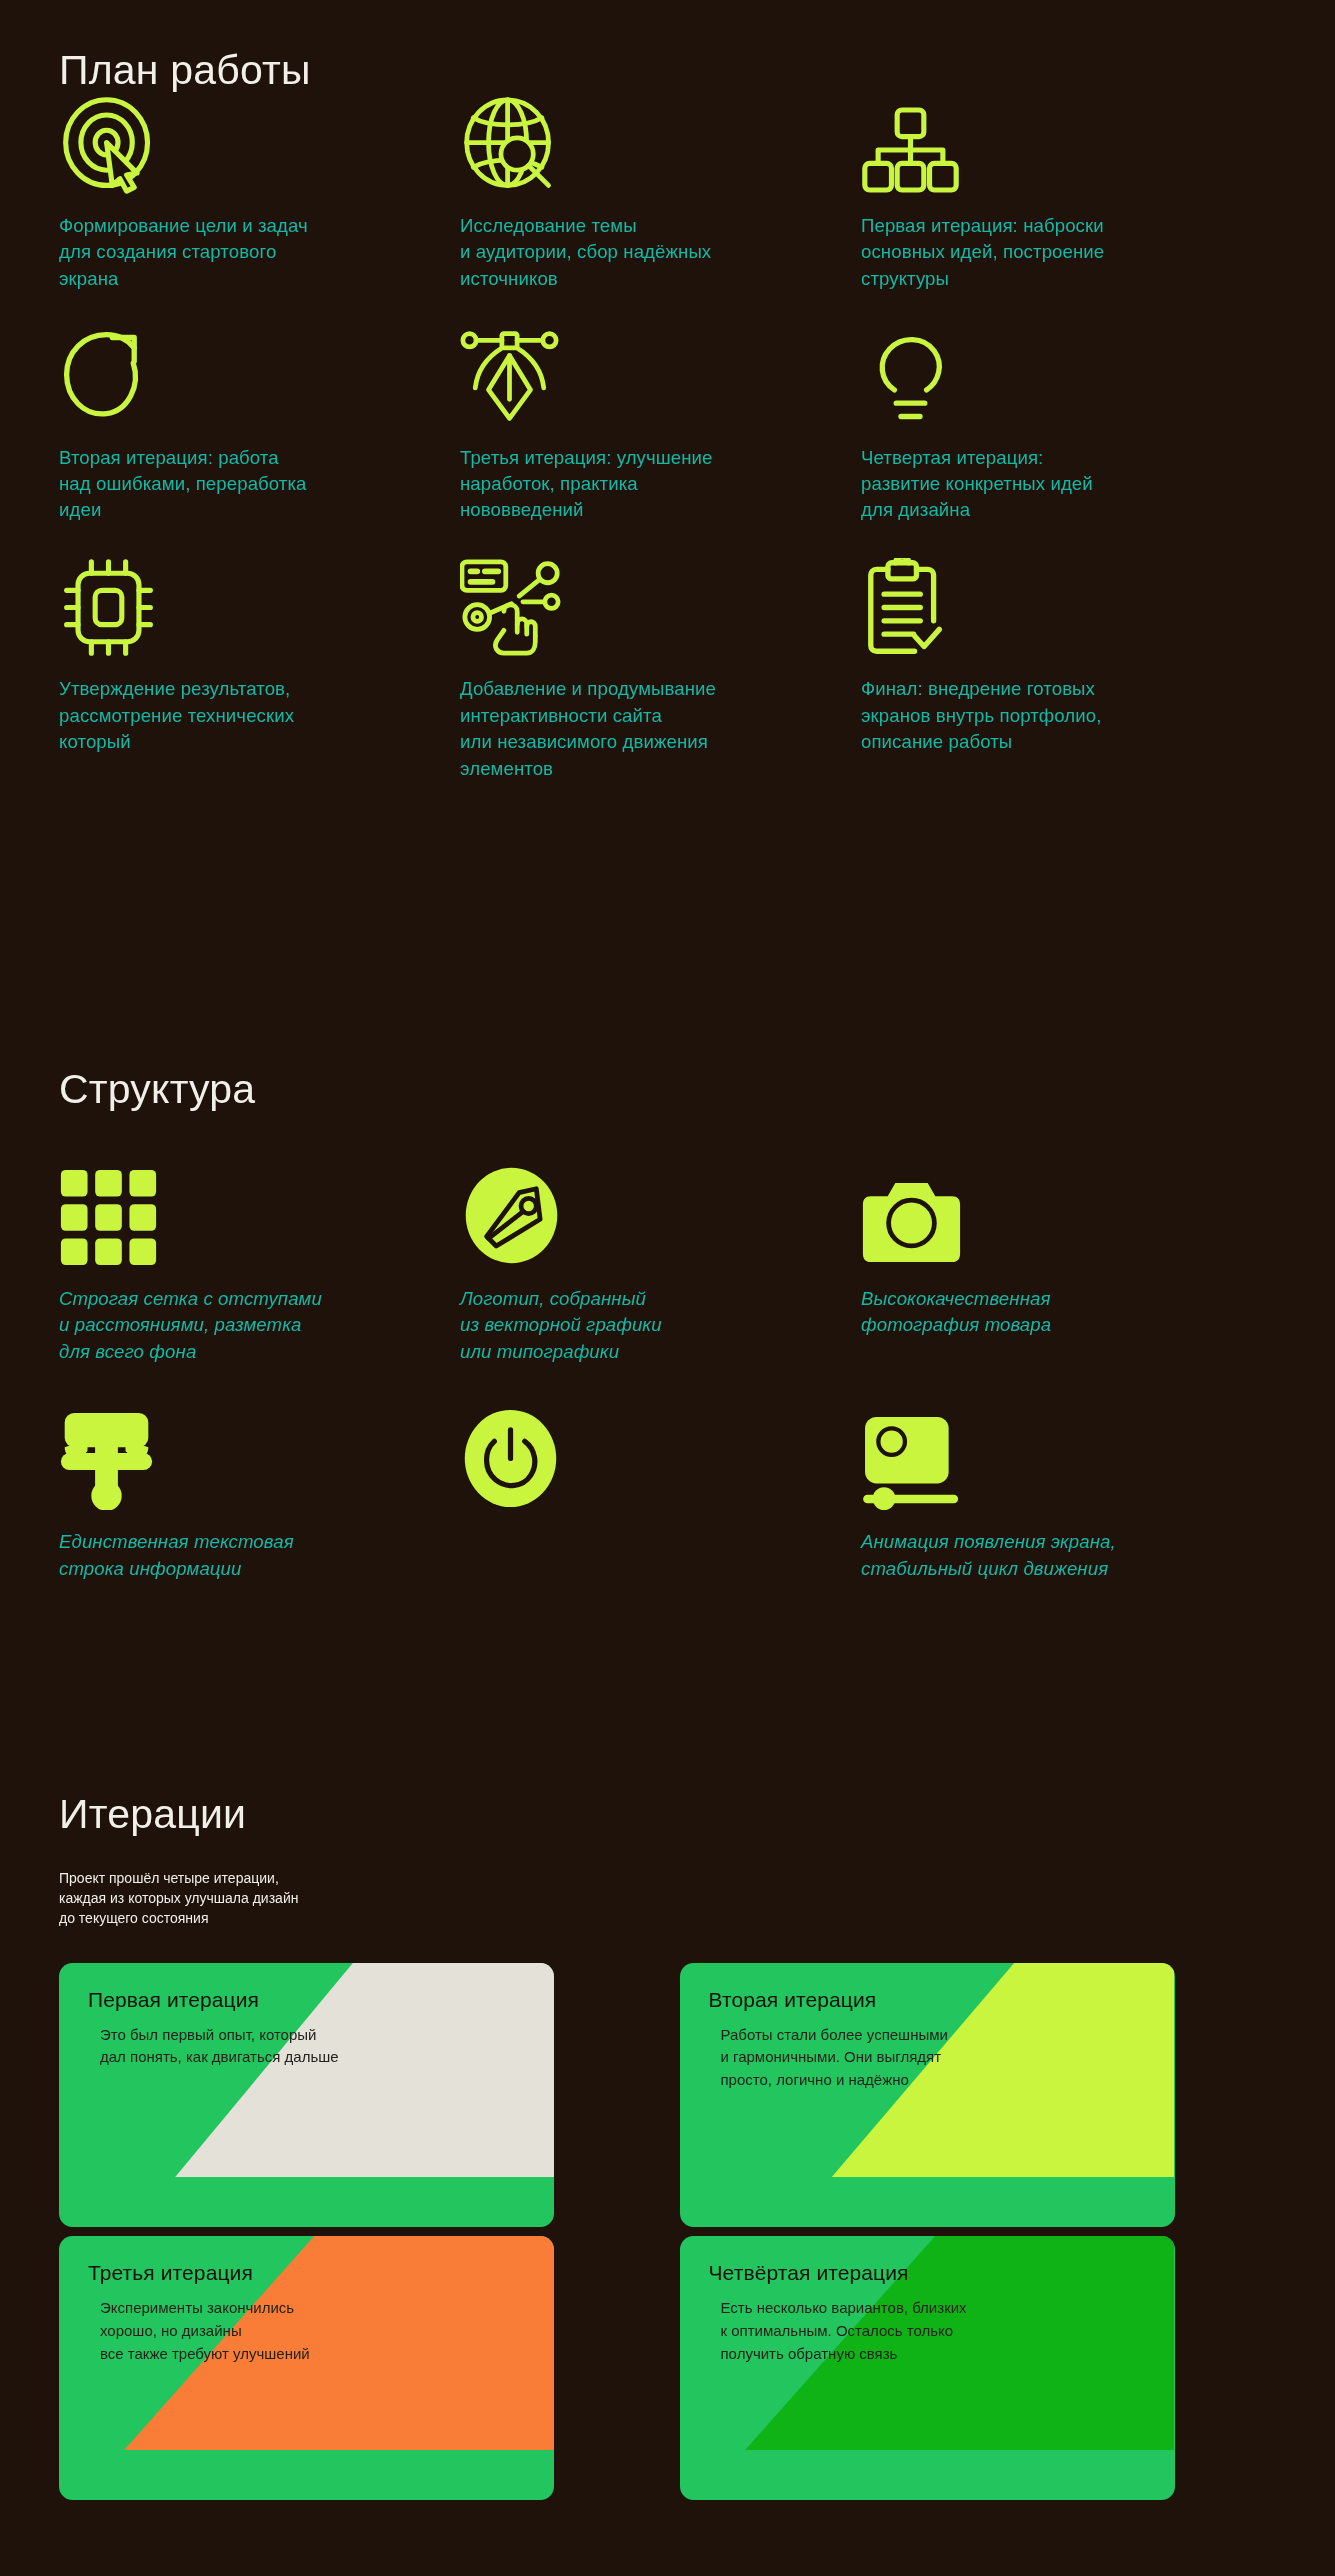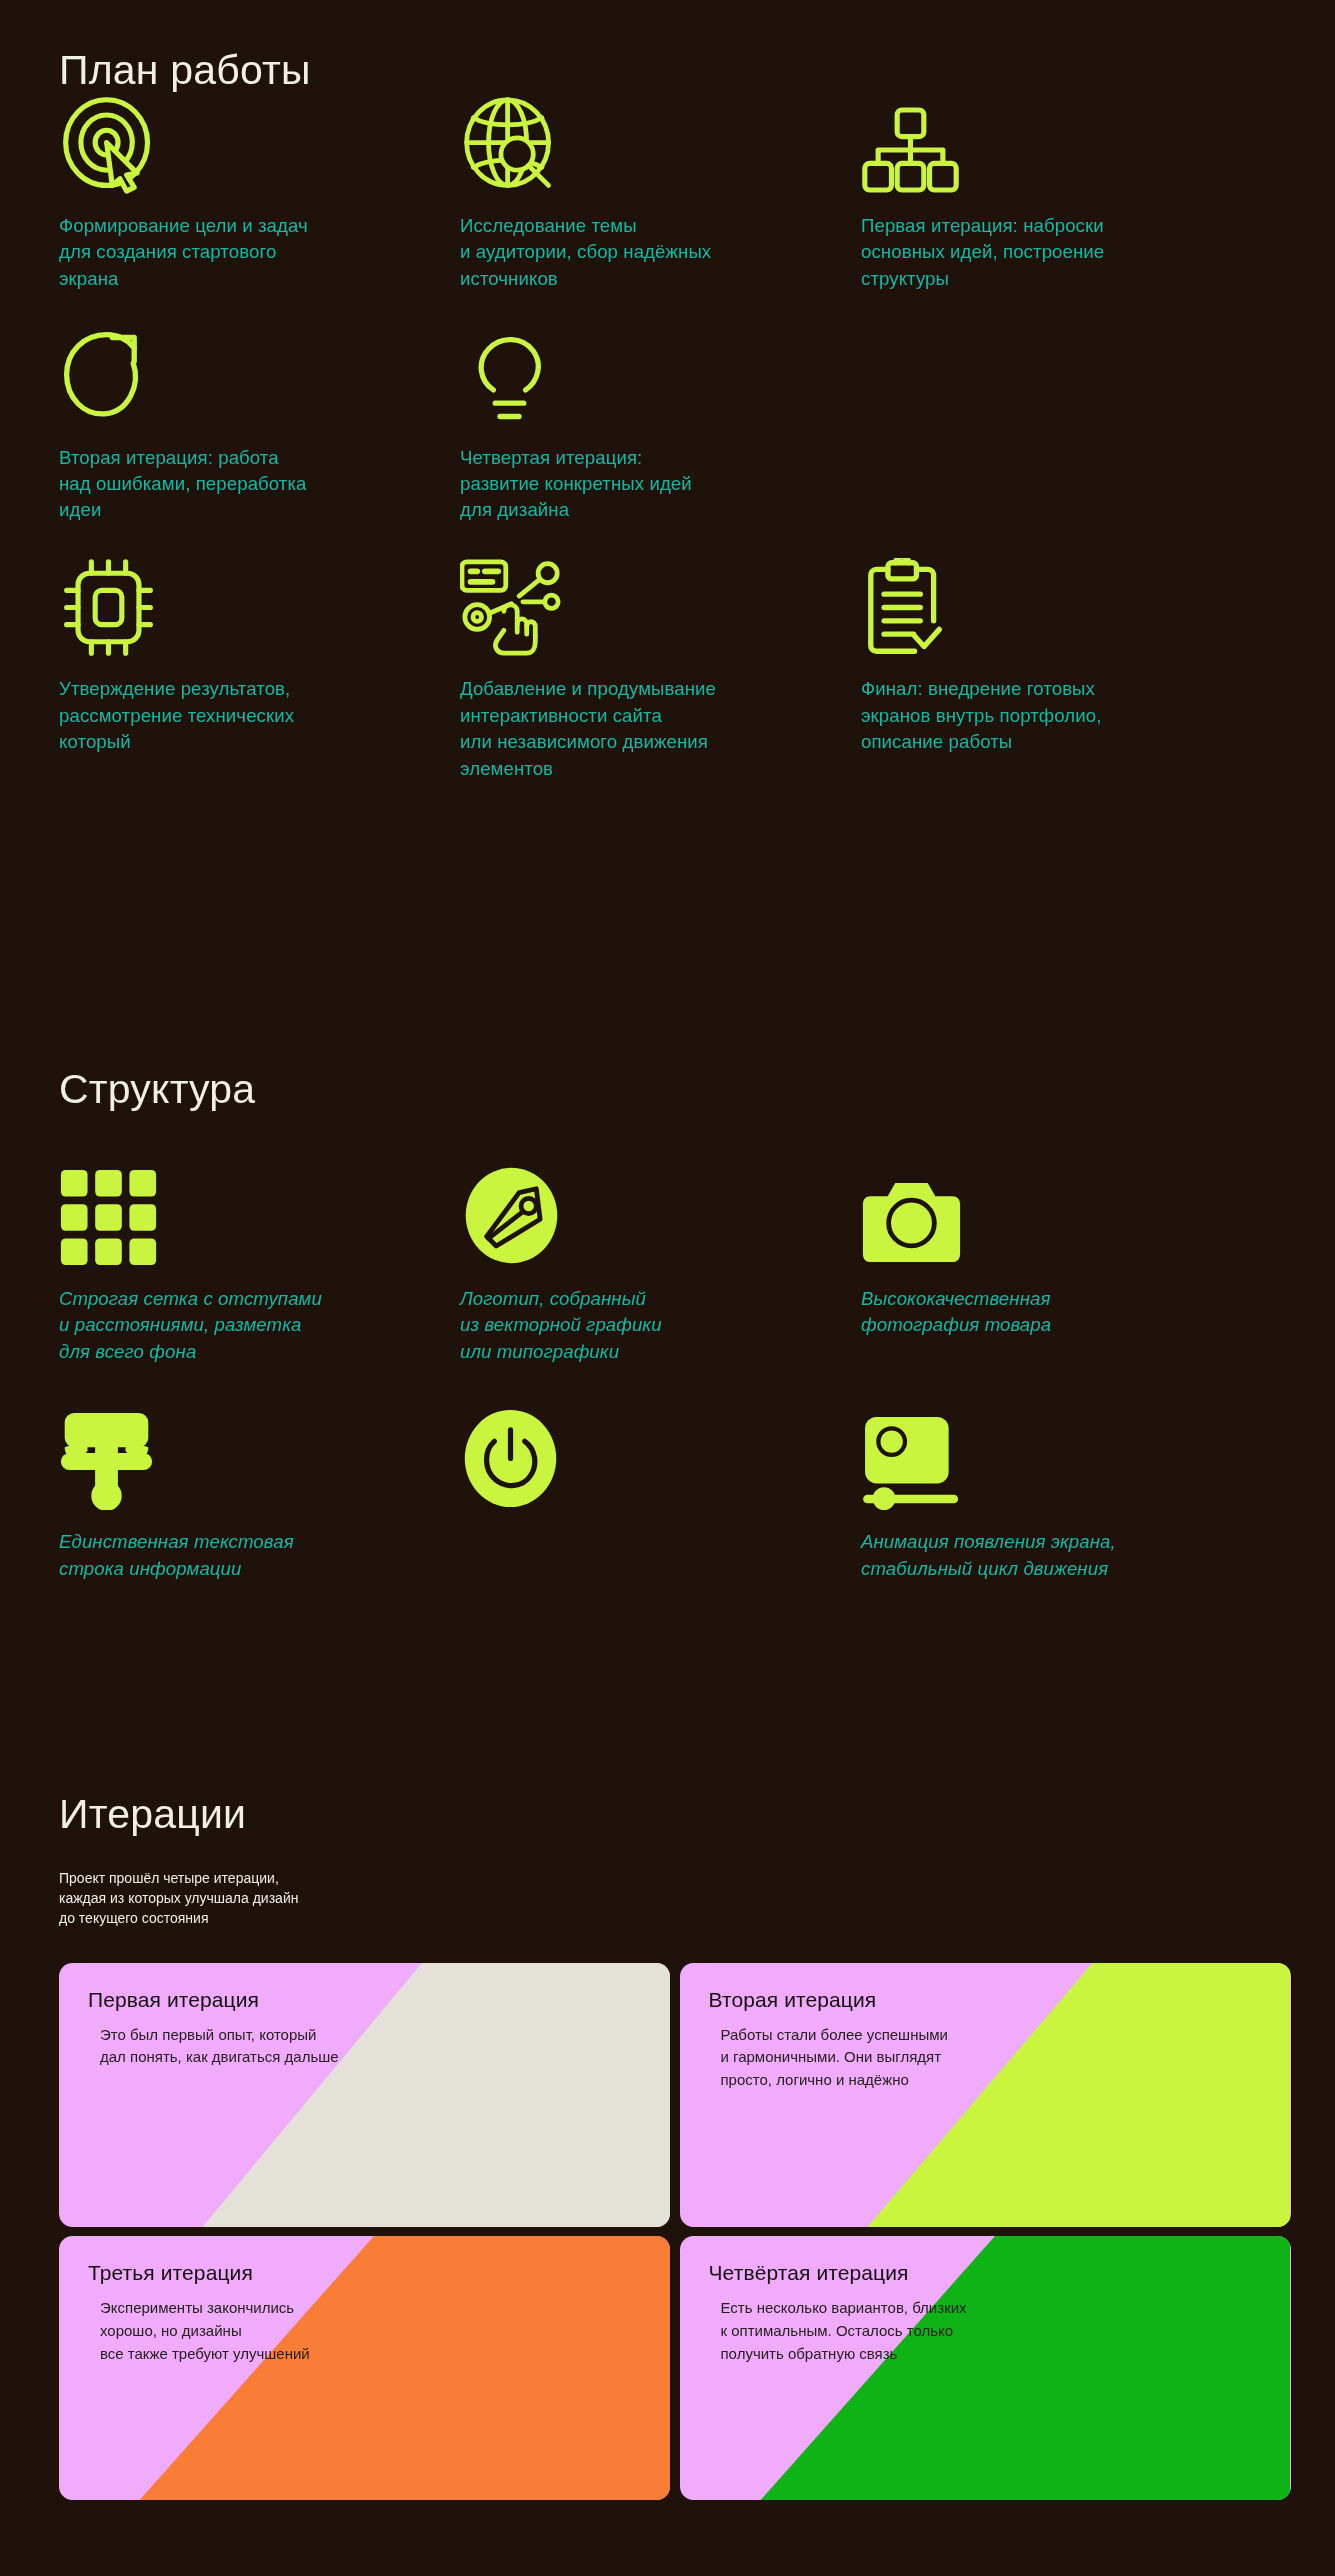--- a/index.html
+++ b/index.html
@@ -75,25 +75,25 @@
     white-space:pre-line;
     margin-bottom:34px;
   }
   .cards-grid{
     display:grid;
     grid-template-columns:611px 611px;
     gap:9.5px;
   }
   .iter-card{
     position:relative;
-    width:611px;
+    width:495px;
     height:264px;
     border-radius:13.4px;
     overflow:hidden;
-    background:#f0abfc;
+    background:#22c55e;
     box-sizing:border-box;
   }
   .iter-card .diag{
     position:absolute;
     inset:0;
     z-index:0;
   }
   .iter-card .card-body{
     position:relative;
     z-index:1;
@@ -183,20 +183,38 @@
             <svg width="99" height="99" viewBox="0 0 104 104" fill="none" stroke="#c9f53f" stroke-width="5.6" stroke-linecap="round" stroke-linejoin="round">
               <path d="M78 38 C86 62 72 88 50 91 C26 94 8 74 8 50 C8 26 26 8 50 8 C62 8 72 13 79 22"></path>
               <polyline points="56,11 79,11 79,36"></polyline>
             </svg>
           </div>
           <div class="caption">Вторая итерация: работа
 над ошибками, переработка
 идеи</div>
         </div>
 
+        <div class="feature">
+          <div class="icon-wrap">
+            <svg width="99" height="99" viewBox="0 0 104 104" fill="none" stroke="#c9f53f" stroke-width="5" stroke-linecap="round" stroke-linejoin="round">
+              <circle cx="10" cy="14" r="7"></circle>
+              <circle cx="94" cy="14" r="7"></circle>
+              <rect x="44" y="7" width="16" height="15" rx="2"></rect>
+              <line x1="17" y1="14" x2="44" y2="14"></line>
+              <line x1="60" y1="14" x2="87" y2="14"></line>
+              <path d="M44 22 C28 32 18 46 16 64"></path>
+              <path d="M60 22 C76 32 86 46 88 64"></path>
+              <path d="M52 30 L74 66 L52 96 L30 66 Z"></path>
+              <line x1="52" y1="30" x2="52" y2="76"></line>
+            </svg>
+          </div>
+          <div class="caption">Третья итерация: улучшение
+наработок, практика
+нововведений</div>
+        </div>
 
         <div class="feature">
           <div class="icon-wrap">
             <svg width="99" height="95" viewBox="0 0 104 100" fill="none" stroke="#c9f53f" stroke-width="5.6" stroke-linecap="round" stroke-linejoin="round">
               <path d="M35 62 C20 52 18 32 30 19 C43 5 66 6 77 21 C87 35 82 53 69 62"></path>
               <line x1="37" y1="76" x2="67" y2="76"></line>
               <line x1="42" y1="90" x2="62" y2="90"></line>
             </svg>
           </div>
           <div class="caption">Четвертая итерация:

